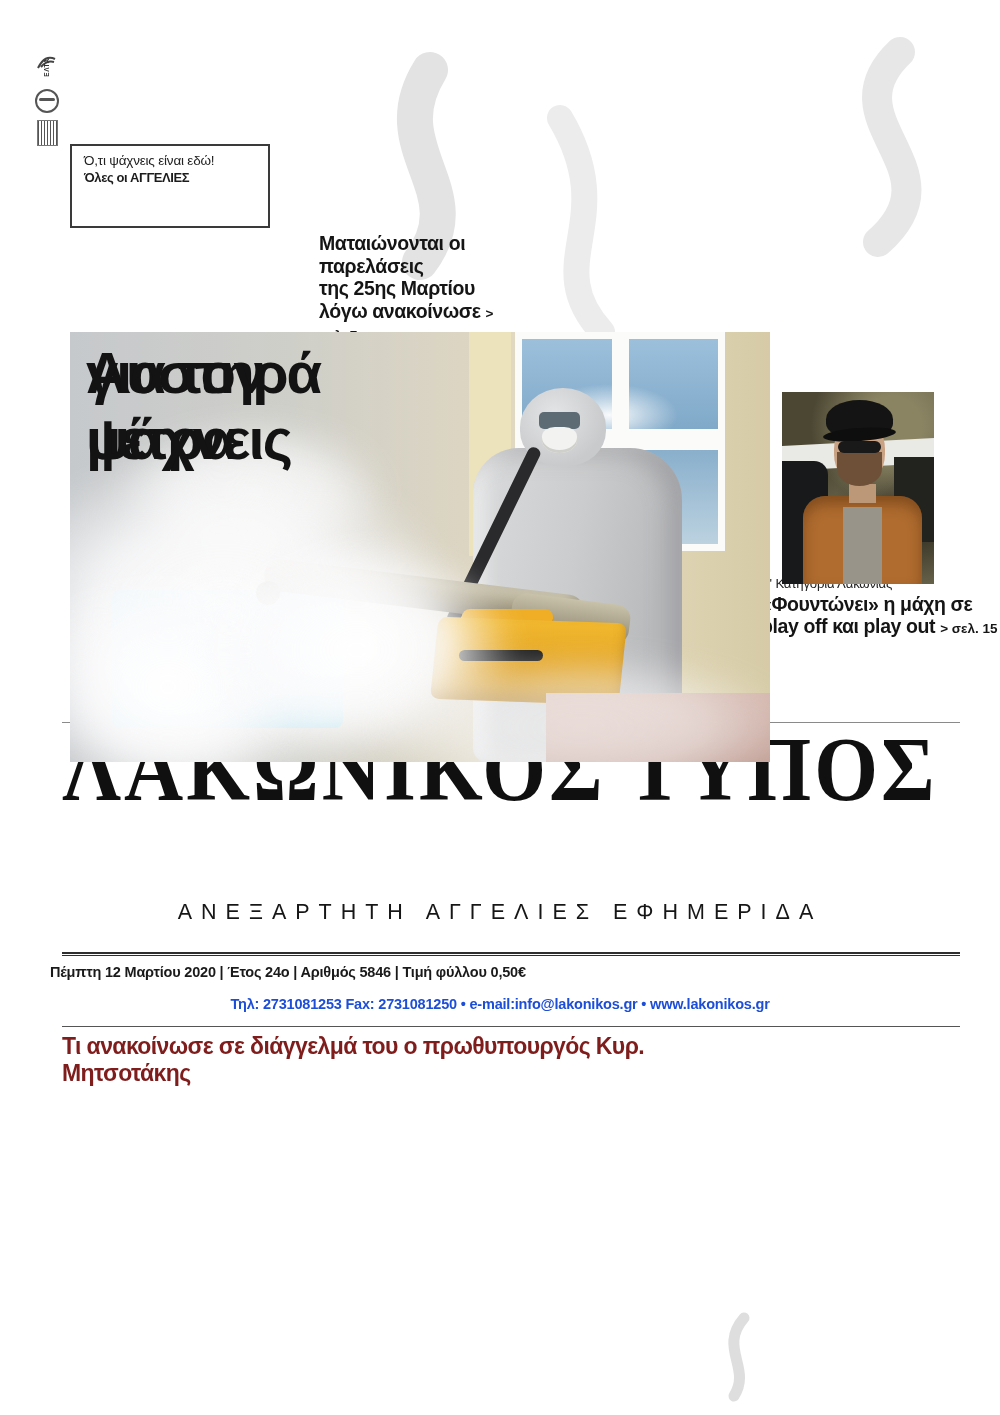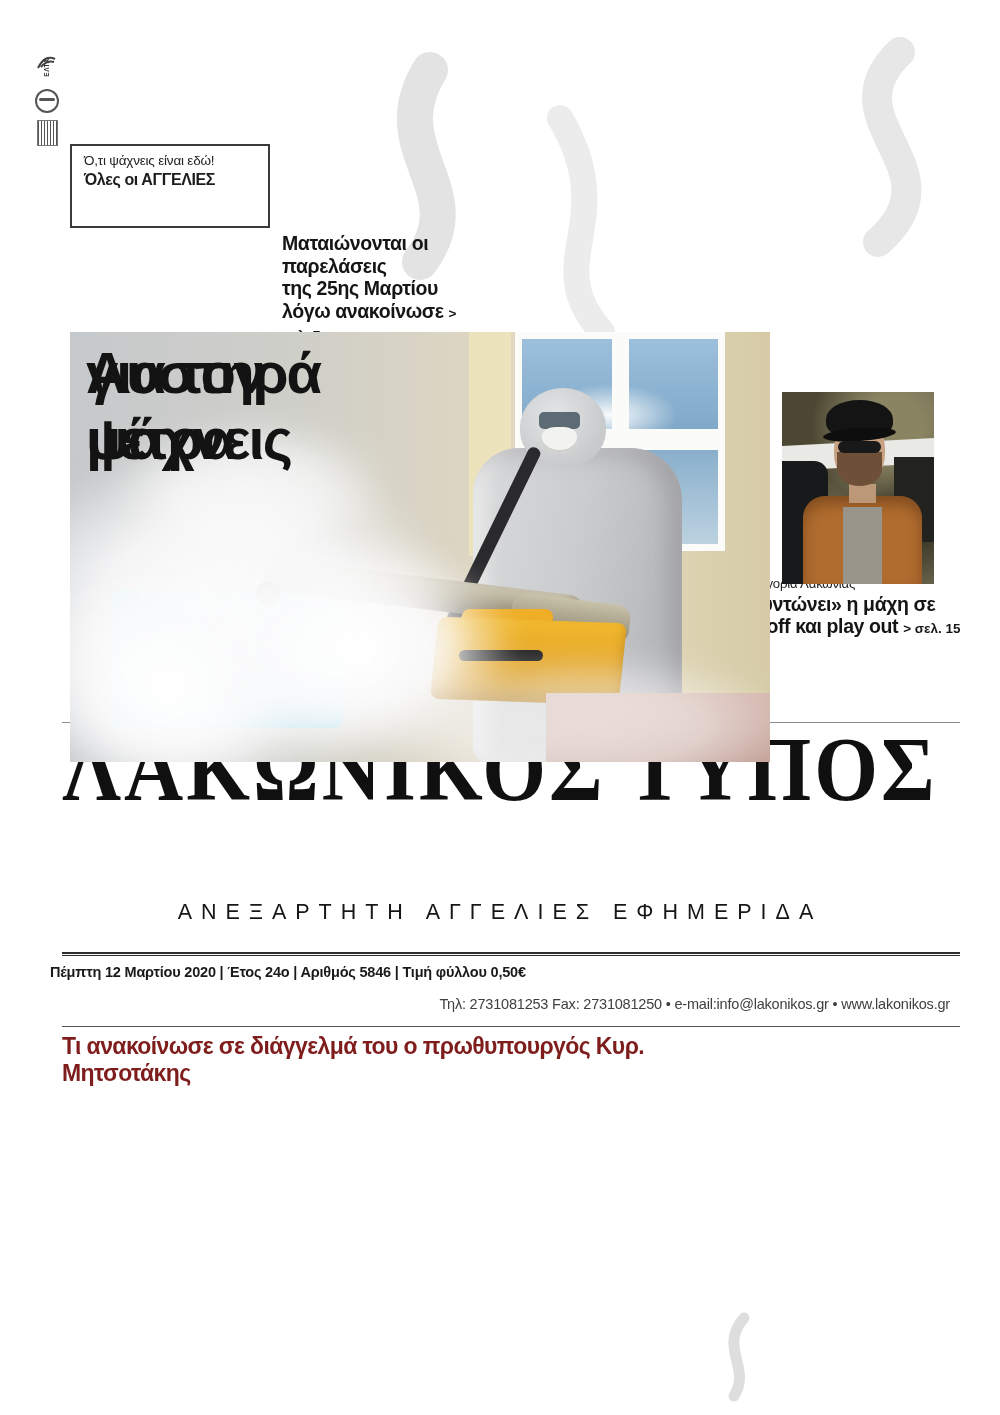--- a/index.html
+++ b/index.html
@@ -11,36 +11,36 @@
   
   .edge-icons{left:34px;top:52px;width:26px;display:flex;flex-direction:column;gap:7px;align-items:center;}
   .elta{width:24px;height:30px;position:relative;}
   .elta svg{display:block;}
   .elta-label{font-size:6.5px;font-weight:700;color:#333;letter-spacing:.5px;transform:rotate(-90deg);position:absolute;left:2px;top:12px;}
   .stamp-circle{width:20px;height:20px;border:2px solid #555;border-radius:50%;position:relative;}
   .stamp-circle::after{content:"";position:absolute;left:2px;right:2px;top:7px;height:3px;background:#555;border-radius:2px;}
   .barcode{width:19px;height:24px;border:1px solid #777;background:repeating-linear-gradient(90deg,#555 0 1px,transparent 1px 3px);}
   .ads-box{left:70px;top:50px;width:200px;height:84px;border:2px solid #3a3a3a;padding:7px 12px;box-sizing:border-box;background:#fff;}
   .ads-l1{font-size:13.5px;font-weight:400;color:#222;margin-bottom:2px;letter-spacing:-.2px;}
-  .ads-l23{font-size:16px;font-weight:700;line-height:1.22;letter-spacing:-.4px;}
-  .teaser{line-height:1.16;}
+  .ads-l23{font-size:13px;font-weight:700;line-height:1.22;letter-spacing:-.4px;}
+  .teaser{line-height:1.16;margin-left:37px;}
   .t-kicker{font-size:13.2px;font-weight:400;color:#222;margin-bottom:2px;letter-spacing:-.2px;}
   .t-title{font-size:19.5px;font-weight:700;letter-spacing:-.4px;line-height:1.16;color:#151515;}
   .t-ref{font-size:13.5px;font-weight:700;letter-spacing:0;}
   .vdiv{width:1px;background:#8a8a8a;}
   .rule{background:#8a8a8a;height:1px;}
   
   .mast-title{left:50px;top:138px;width:900px;text-align:center;font-family:"Liberation Serif",serif;
               font-weight:700;font-size:82px;letter-spacing:3px;line-height:1;color:#101010;
               transform:scaleY(1.1);transform-origin:top center;white-space:nowrap;}
   .mast-sub{left:50px;top:231px;width:900px;text-align:center;font-size:21.5px;font-weight:400;
             letter-spacing:9px;color:#161616;}
   .dblrule{left:62px;top:258px;width:898px;height:4px;border-top:2px solid #2e2e2e;border-bottom:1px solid #2e2e2e;box-sizing:border-box;}
   .mast-issue{left:50px;top:266px;width:900px;font-size:14.5px;font-weight:700;color:#1a1a1a;letter-spacing:-.2px;}
-  .mast-contact{left:50px;top:282px;width:900px;text-align:right;font-size:14.5px;font-weight:400;color:#404040;letter-spacing:-.2px;}
+  .mast-contact{left:50px;top:282px;width:900px;text-align:center;font-size:14.5px;font-weight:700;color:#1d4ed8;letter-spacing:-.2px;}
   
   .kicker-b{font-size:23px;font-weight:700;letter-spacing:-.6px;color:#7f1d1d;}
   .h-xl{font-size:58px;font-weight:700;letter-spacing:-2px;line-height:1.14;color:#131313;}
   
   .photo{position:absolute;overflow:hidden;}
   .photo *{position:absolute;}
   
   .mp{background:linear-gradient(90deg,#c6c9cc 0%,#cfcfc9 32%,#dcd5c2 56%,#e6dcc0 72%,#d6cba6 100%);margin-left:8px;}
   .mp-pillar{left:57%;top:0;width:6%;height:52%;background:#ece3bd;}
   .mp-window{left:63.5%;top:0;width:30%;height:51%;background:#f7f7f5;border:7px solid #fbfbfa;box-sizing:border-box;}

